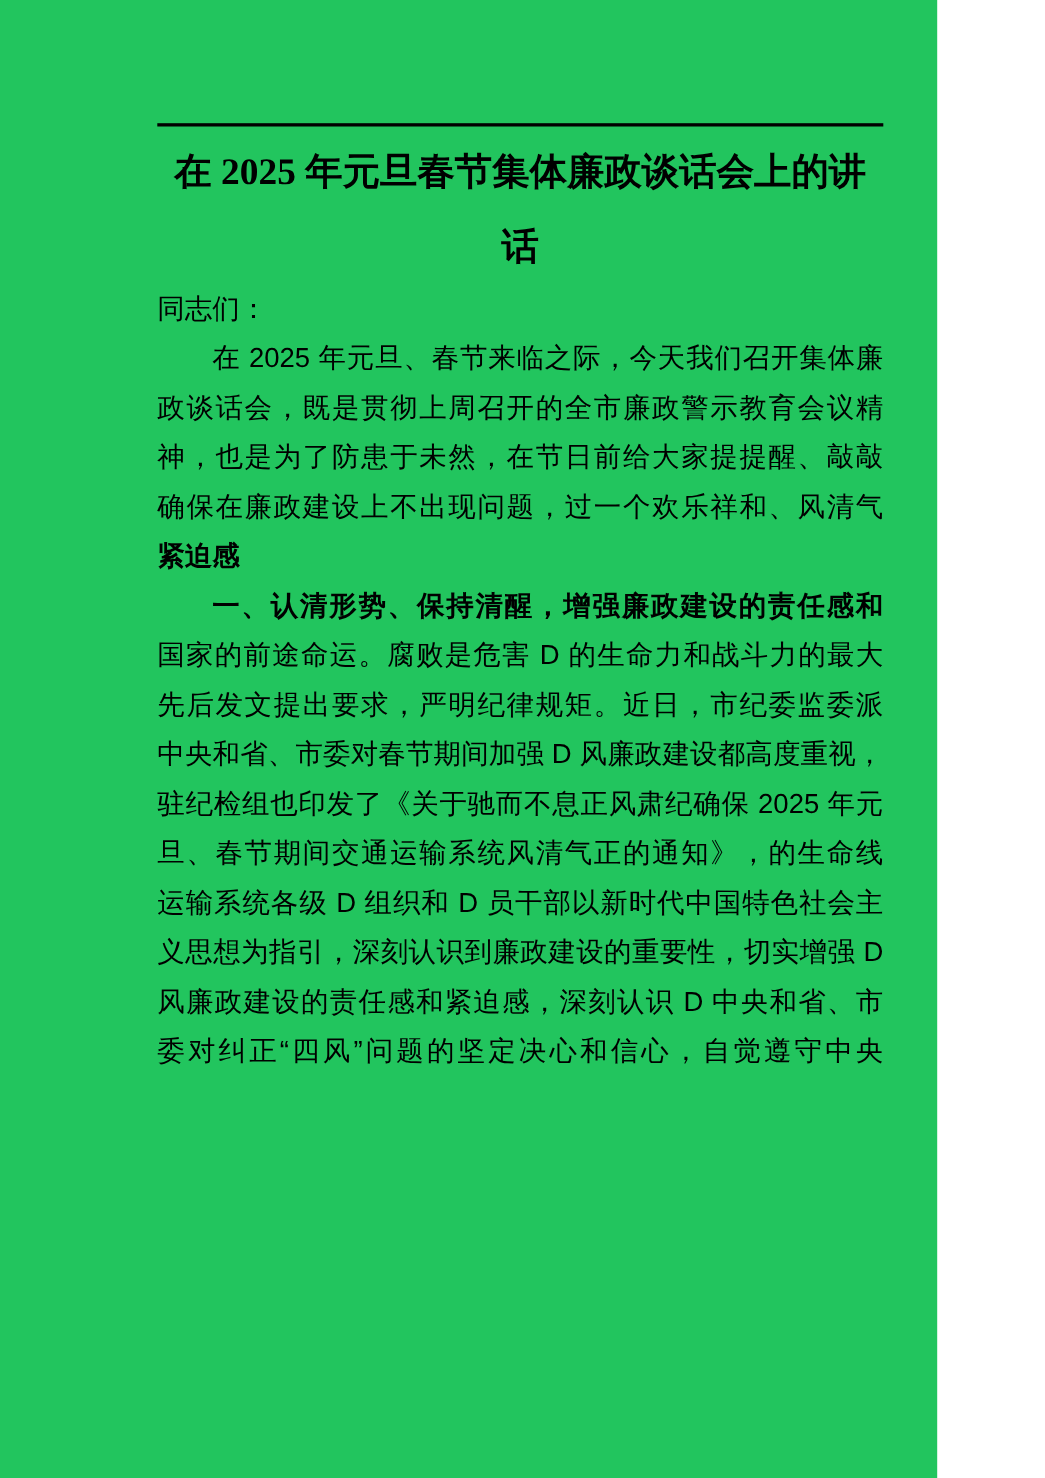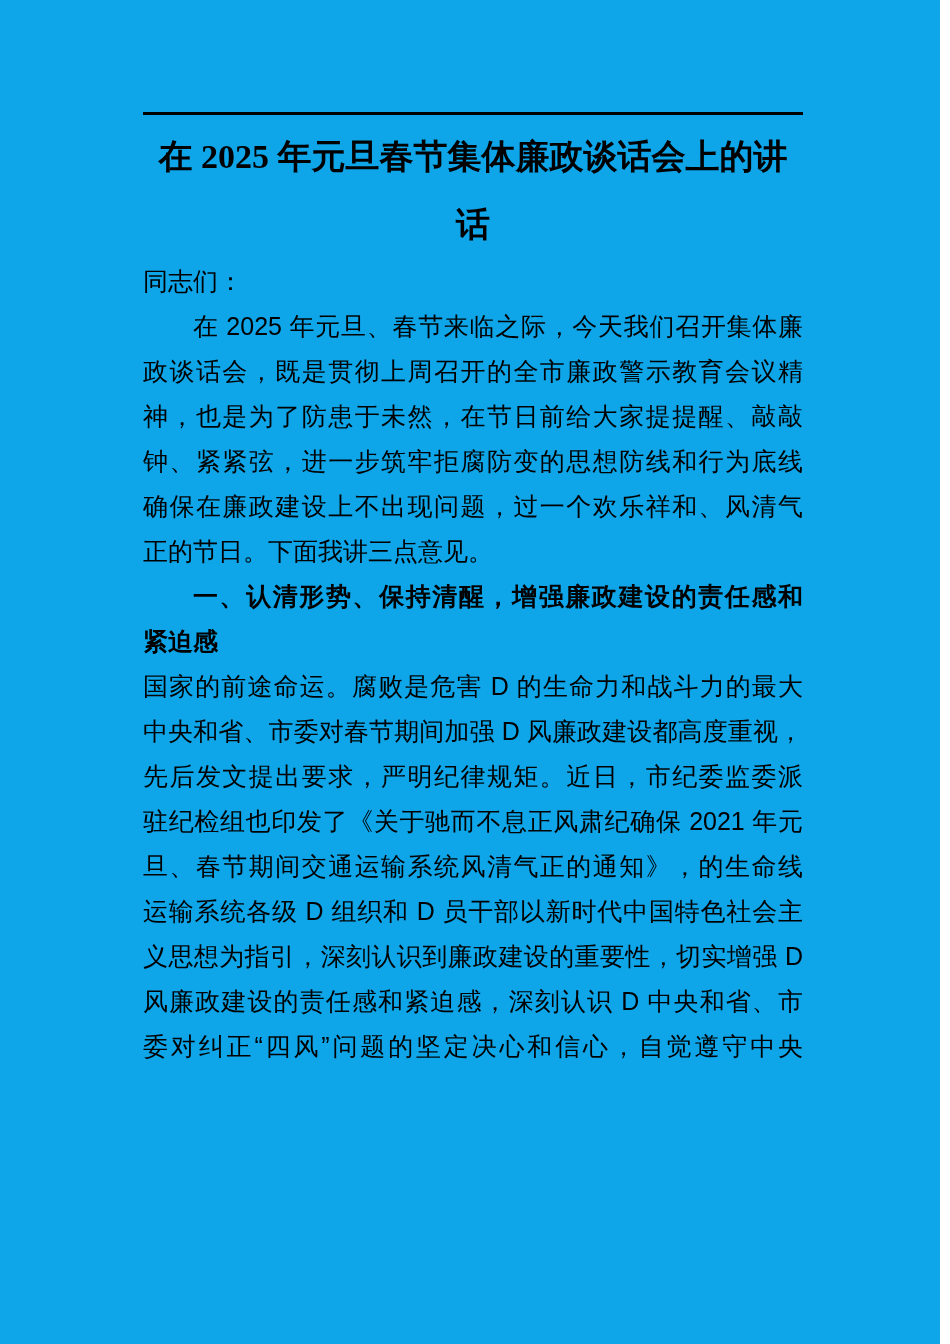--- a/index.html
+++ b/index.html
@@ -2,23 +2,23 @@
 <html lang="zh"><head>
 <meta charset="utf-8">
 <style>
   html, body {
     margin: 0;
     padding: 0;
     background: #ffffff;
   }
   .page {
     position: relative;
-    width: 940px;
+    width: 852px;
     height: 1344px;
-    background: #0ea5e9;
+    background: #22c55e;
     color: #000000;
     overflow: hidden;
   }
   .content {
     position: absolute;
     left: 143px;
     top: 0;
     width: 660px;
   }
   .rule {
@@ -79,35 +79,33 @@
         <div class="line first">在 2025 年元旦春节集体廉政谈话会上的讲</div>
         <div class="line last">话</div>
       </h1>
 
     <p class="body-text">同志们：</p>
 
     <div class="body-text indent-first">
         <div class="line first">在 2025 年元旦、春节来临之际，今天我们召开集体廉</div>
         <div class="line">政谈话会，既是贯彻上周召开的全市廉政警示教育会议精</div>
         <div class="line">神，也是为了防患于未然，在节日前给大家提提醒、敲敲</div>
-        <div class="line">钟、紧紧弦，进一步筑牢拒腐防变的思想防线和行为底线</div>
         <div class="line">确保在廉政建设上不出现问题，过一个欢乐祥和、风清气</div>
-        <div class="line last">正的节日。下面我讲三点意见。</div>
       </div>
 
     <h2 class="section-heading indent-first">
+        <div class="line last">紧迫感</div>
         <div class="line first">一、认清形势、保持清醒，增强廉政建设的责任感和</div>
-        <div class="line last">紧迫感</div>
       </h2>
 
     <div class="body-text indent-first justify-last">
         <div class="line">国家的前途命运。腐败是危害 D 的生命力和战斗力的最大</div>
+        <div class="line">先后发文提出要求，严明纪律规矩。近日，市纪委监委派</div>
         <div class="line">中央和省、市委对春节期间加强 D 风廉政建设都高度重视，</div>
-        <div class="line">先后发文提出要求，严明纪律规矩。近日，市纪委监委派</div>
-        <div class="line">驻纪检组也印发了《关于驰而不息正风肃纪确保 2021 年元</div>
+        <div class="line">驻纪检组也印发了《关于驰而不息正风肃纪确保 2025 年元</div>
         <div class="line">旦、春节期间交通运输系统风清气正的通知》，的生命线</div>
         <div class="line">运输系统各级 D 组织和 D 员干部以新时代中国特色社会主</div>
         <div class="line">义思想为指引，深刻认识到廉政建设的重要性，切实增强 D</div>
         <div class="line">风廉政建设的责任感和紧迫感，深刻认识 D 中央和省、市</div>
         <div class="line">委对纠正“四风”问题的坚定决心和信心，自觉遵守中央</div>
       </div>
 
   </div>
 </div>
 

